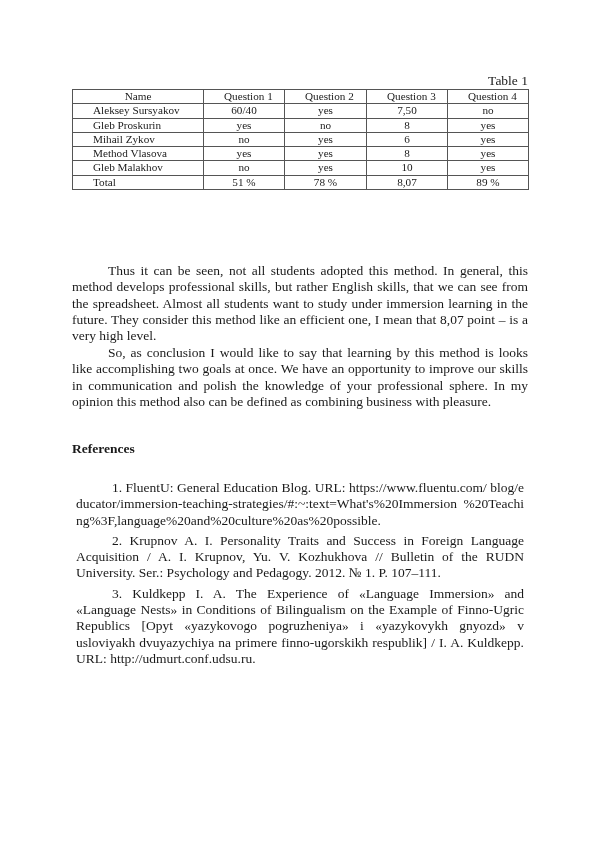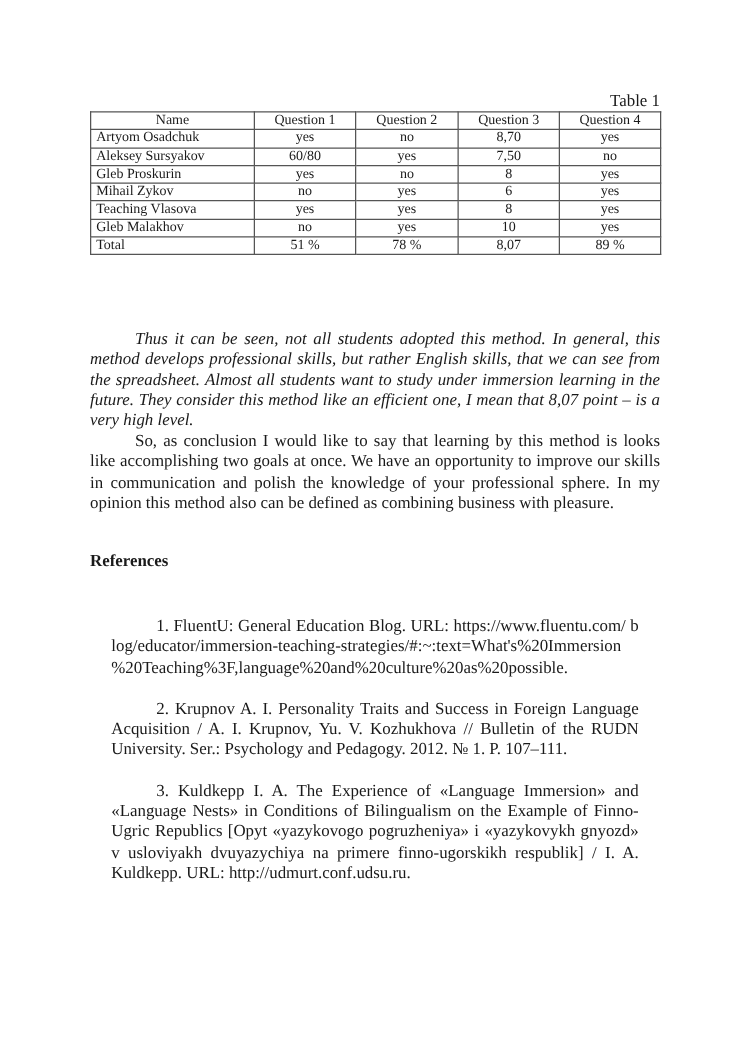--- a/index.html
+++ b/index.html
@@ -3,35 +3,35 @@
 <meta charset="utf-8">
 <style>
   html, body { margin: 0; padding: 0; background: #ffffff; }
   body { width: 600px; height: 848px; position: relative; overflow: hidden;
          font-family: "Liberation Serif", serif; color: #1a1a1a; }
   .page { position: absolute; left: 0; top: 16px; width: 484px; height: 848px; }
   .table-caption { position: absolute; left: 72px; top: 57px; width: 456px;
                    text-align: right; font-size: 13.5px; line-height: 16px; }
   table.data { position: absolute; left: 72px; top: 73px; width: 456px;
                border-collapse: collapse; font-size: 11.2px; table-layout: fixed; }
-  table.data th, table.data td { border: 1px solid #555; padding: 0 4px;
+  table.data th, table.data td { border: 1px solid #555; padding: 0 20px;
                height: 13.3px; line-height: 13.3px; font-weight: normal; white-space: nowrap; }
   table.data td.c { text-align: center; }
   table.data th { text-align: center; }
   table.data td.n { text-align: left; }
   .body-text { position: absolute; left: 72px; width: 456px; font-size: 13.5px;
                line-height: 16.3px; text-align: justify; }
   .body-text p { margin: 0; text-indent: 36px; }
-  .p1 { top: 247px; font-style: italic; }
+  .p1 { top: 247px; }
   .p2 { top: 329px; }
   .refs-heading { position: absolute; left: 72px; top: 425px; font-size: 13.5px;
                   font-weight: bold; line-height: 16px; }
   .refs { position: absolute; left: 72px; top: 460px; width: 456px; font-size: 13.5px;
           line-height: 16.3px; text-align: justify; }
-  .refs p { margin: 17px; text-indent: 36px; }
+  .refs p { margin: 4px; text-indent: 36px; }
   .refs .url { word-break: break-all; }
   .page-number { position: absolute; left: 72px; top: 799px; font-size: 12.5px; line-height: 14px; margin-top: 48px; }
 </style>
 </head>
 <body>
 
 <div class="page">
 
   <div class="table-caption">Table 1</div>
 
@@ -47,49 +47,42 @@
       <tr>
         <th>Name</th>
         <th>Question 1</th>
         <th>Question 2</th>
         <th>Question 3</th>
         <th>Question 4</th>
       </tr>
     </thead>
     <tbody>
       <tr>
-        <td class="n">Artyom Osadchuk</td>
-        <td class="c">yes</td>
-        <td class="c">no</td>
-        <td class="c">8,70</td>
-        <td class="c">yes</td>
-      </tr>
-      <tr>
         <td class="n">Aleksey Sursyakov</td>
-        <td class="c">60/80</td>
+        <td class="c">60/40</td>
         <td class="c">yes</td>
         <td class="c">7,50</td>
         <td class="c">no</td>
       </tr>
       <tr>
         <td class="n">Gleb Proskurin</td>
         <td class="c">yes</td>
         <td class="c">no</td>
         <td class="c">8</td>
         <td class="c">yes</td>
       </tr>
       <tr>
         <td class="n">Mihail Zykov</td>
         <td class="c">no</td>
         <td class="c">yes</td>
         <td class="c">6</td>
         <td class="c">yes</td>
       </tr>
       <tr>
-        <td class="n">Teaching Vlasova</td>
+        <td class="n">Method Vlasova</td>
         <td class="c">yes</td>
         <td class="c">yes</td>
         <td class="c">8</td>
         <td class="c">yes</td>
       </tr>
       <tr>
         <td class="n">Gleb Malakhov</td>
         <td class="c">no</td>
         <td class="c">yes</td>
         <td class="c">10</td>

